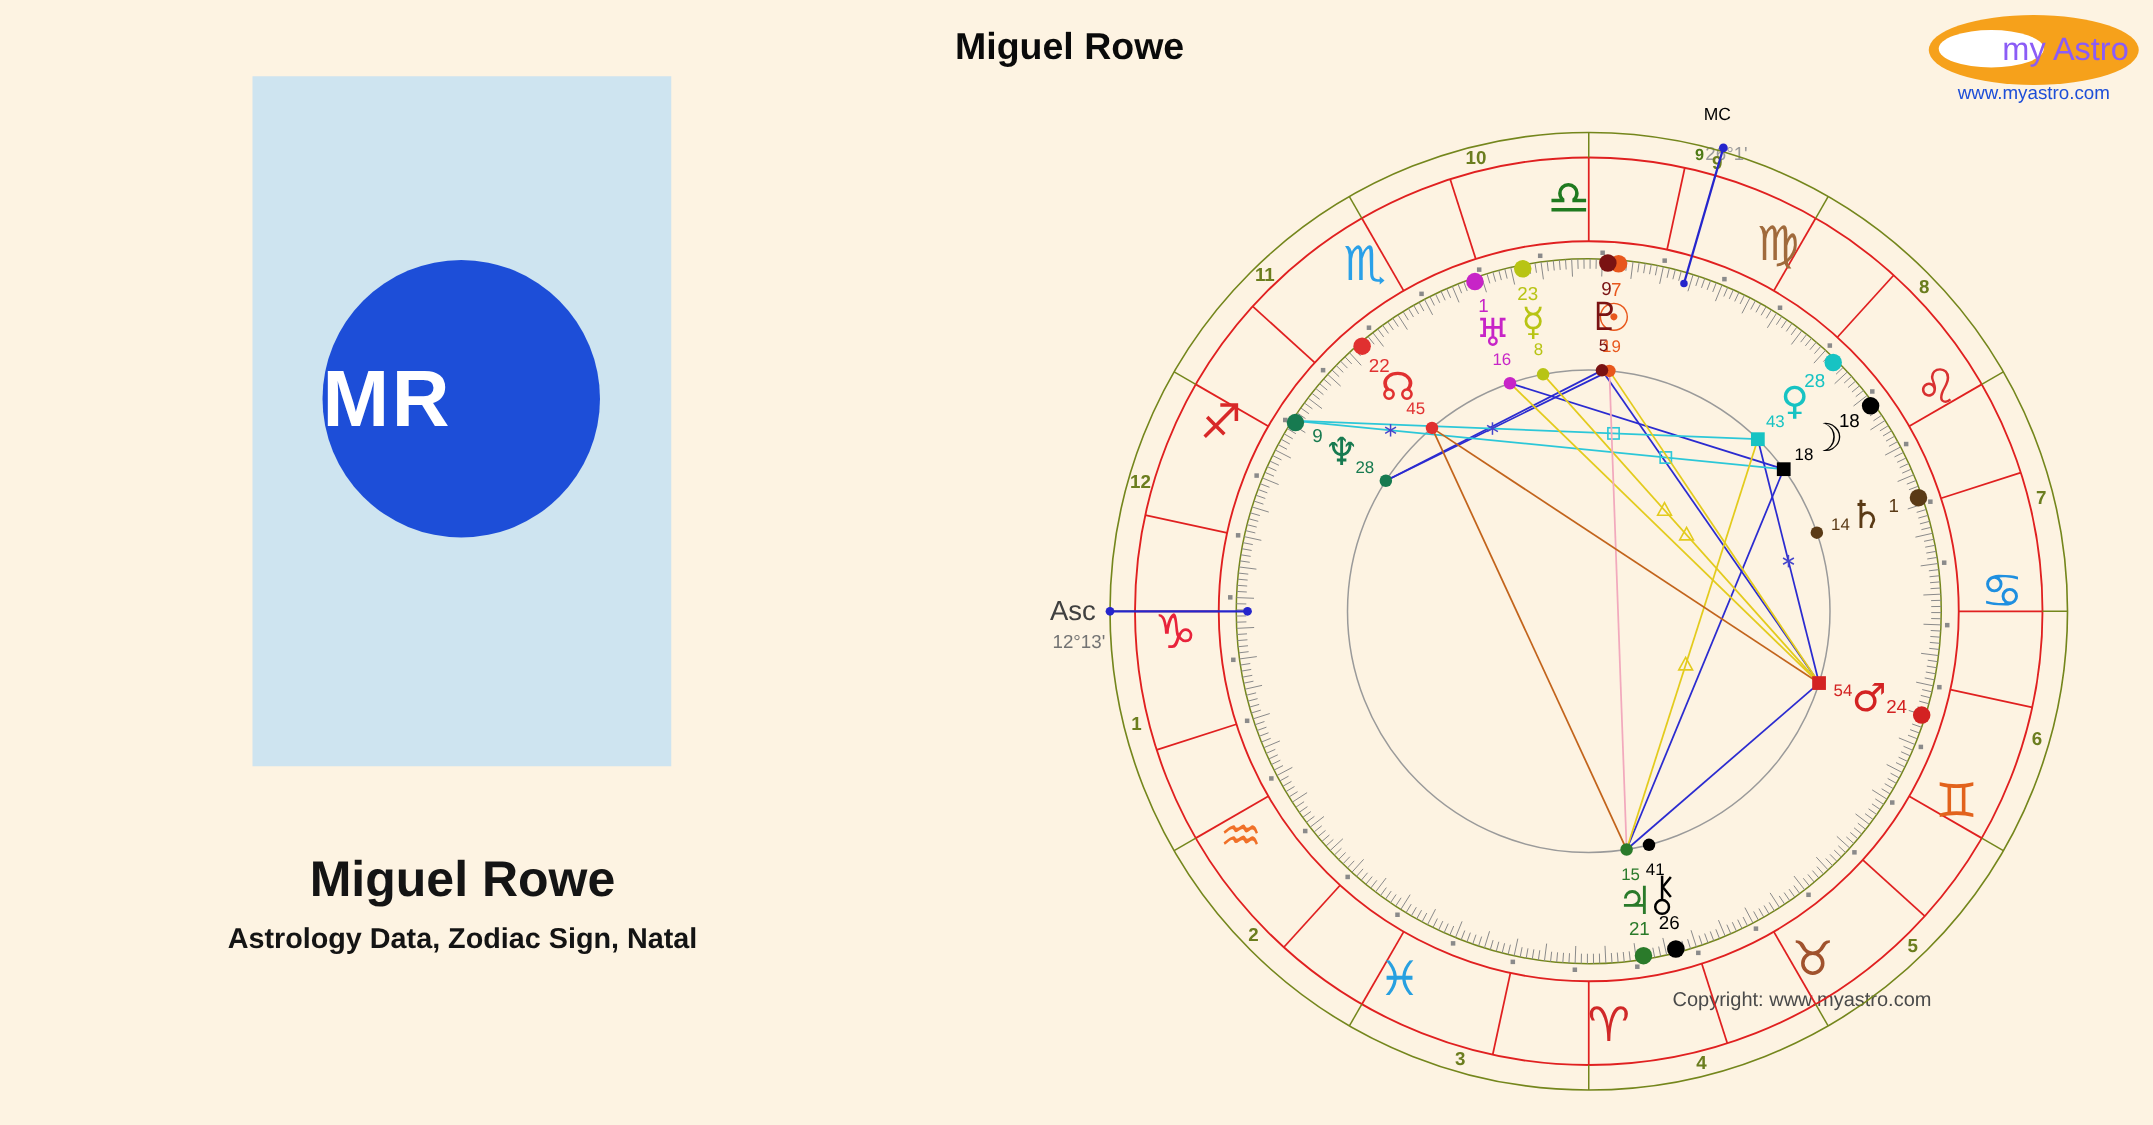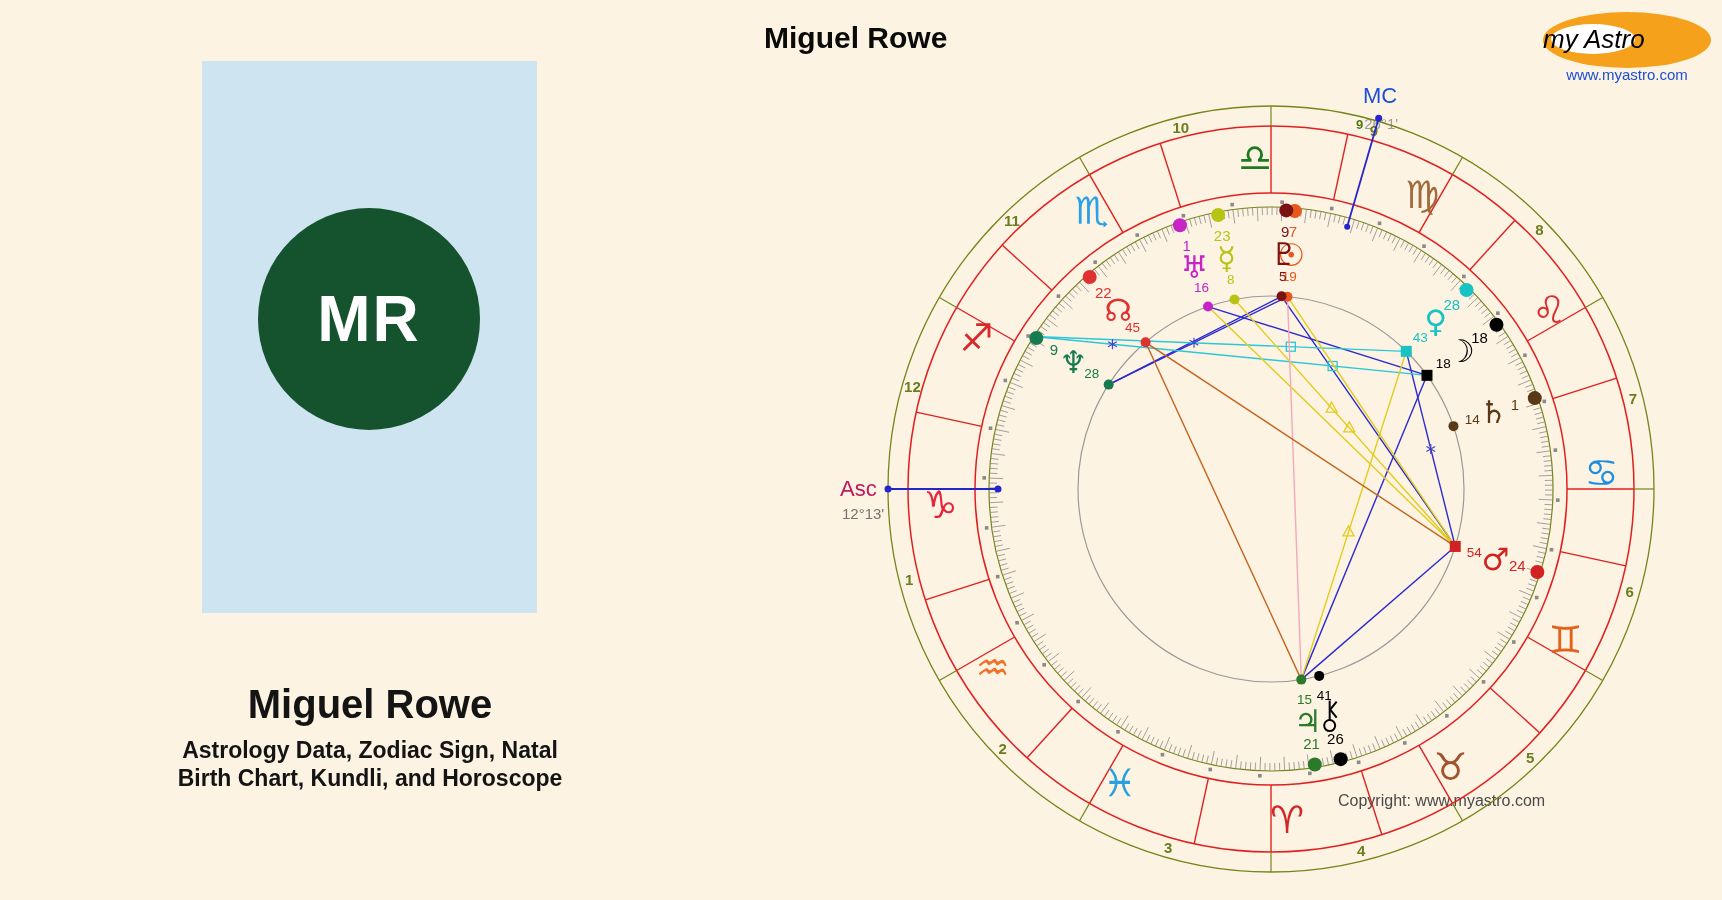--- a/index.html
+++ b/index.html
@@ -4,55 +4,54 @@
 <style>
   html,body{margin:0;padding:0;}
   body{
     width:1722px;height:900px;position:relative;overflow:hidden;
     background:#fdf3e2;
     font-family:"Liberation Sans","DejaVu Sans",sans-serif;
   }
   .abs{position:absolute;}
   
   #photo-box{left:202px;top:61px;width:335px;height:552px;background:#cee4f0;}
-  #avatar-circle{left:56px;top:147px;width:222px;height:222px;border-radius:50%;background:#14532d;
-    display:flex;align-items:center;justify-content:center;}
+  #avatar-circle{left:56px;top:147px;width:222px;height:222px;border-radius:50%;background:#1d4ed8;
+    display:flex;align-items:center;}
   #avatar-initials{color:#ffffff;font-size:64px;font-weight:bold;letter-spacing:2px;}
   #card-name{left:60px;top:682px;width:620px;text-align:center;font-size:40px;font-weight:bold;color:#141414;}
   #card-subtitle{left:60px;top:736px;width:620px;text-align:center;font-size:23px;font-weight:bold;color:#141414;line-height:28px;}
   
   #page-heading{left:764px;top:21px;font-size:30px;font-weight:bold;color:#0a0a0a;}
   
   #logo{left:1543px;top:12px;width:168px;height:56px;}
   #logo-ellipse{left:0;top:0;width:168px;height:56px;background:#f6a11b;border-radius:50%;}
   #logo-white{left:8px;top:12px;width:84px;height:30px;background:#ffffff;border-radius:50%;}
-  #logo-text{left:0px;top:12px;width:160px;text-align:left;font-size:26px;color:#000000;font-style:italic;}
+  #logo-text{left:0px;top:12px;width:160px;text-align:right;font-size:26px;color:#8b5cf6;}
   #logo-url{left:1543px;top:66px;width:168px;text-align:center;font-size:15px;color:#1d4ed8;}
   
   #copyright{left:1338px;top:792px;font-size:16px;color:#4a4a4a;}
   
-  #mc-label{left:1363px;top:83px;font-size:22px;color:#1d4ed8;}
+  #mc-label{left:1363px;top:83px;font-size:14px;color:#000000;}
   #mc-degree{left:1356px;top:115px;font-size:15px;color:#9a9a9a;}
   #mc-degree .house-prefix{color:#4e7a16;font-size:13px;font-weight:bold;margin-right:1px;}
-  #asc-label{left:840px;top:476px;font-size:22px;color:#be185d;}
+  #asc-label{left:840px;top:476px;font-size:22px;color:#404040;}
   #asc-degree{left:842px;top:505px;font-size:15px;color:#737373;}
   #chart-svg{left:0;top:0;}
 </style>
 </head>
 <body>
 
 <div class="abs" id="photo-box">
   <div class="abs" id="avatar-circle">
     <span id="avatar-initials">MR</span>
   </div>
 </div>
 <div class="abs" id="card-name">Miguel Rowe</div>
 <div class="abs" id="card-subtitle">
   <div>Astrology Data, Zodiac Sign, Natal</div>
-  <div>Birth Chart, Kundli, and Horoscope</div>
 </div>
 
 <div class="abs" id="page-heading">Miguel Rowe</div>
 
 <div class="abs" id="logo">
   <div class="abs" id="logo-ellipse"></div>
   <div class="abs" id="logo-white"></div>
   <div class="abs" id="logo-text"><span>my</span> <span>Astro</span></div>
 </div>
 <div class="abs" id="logo-url">www.myastro.com</div>

